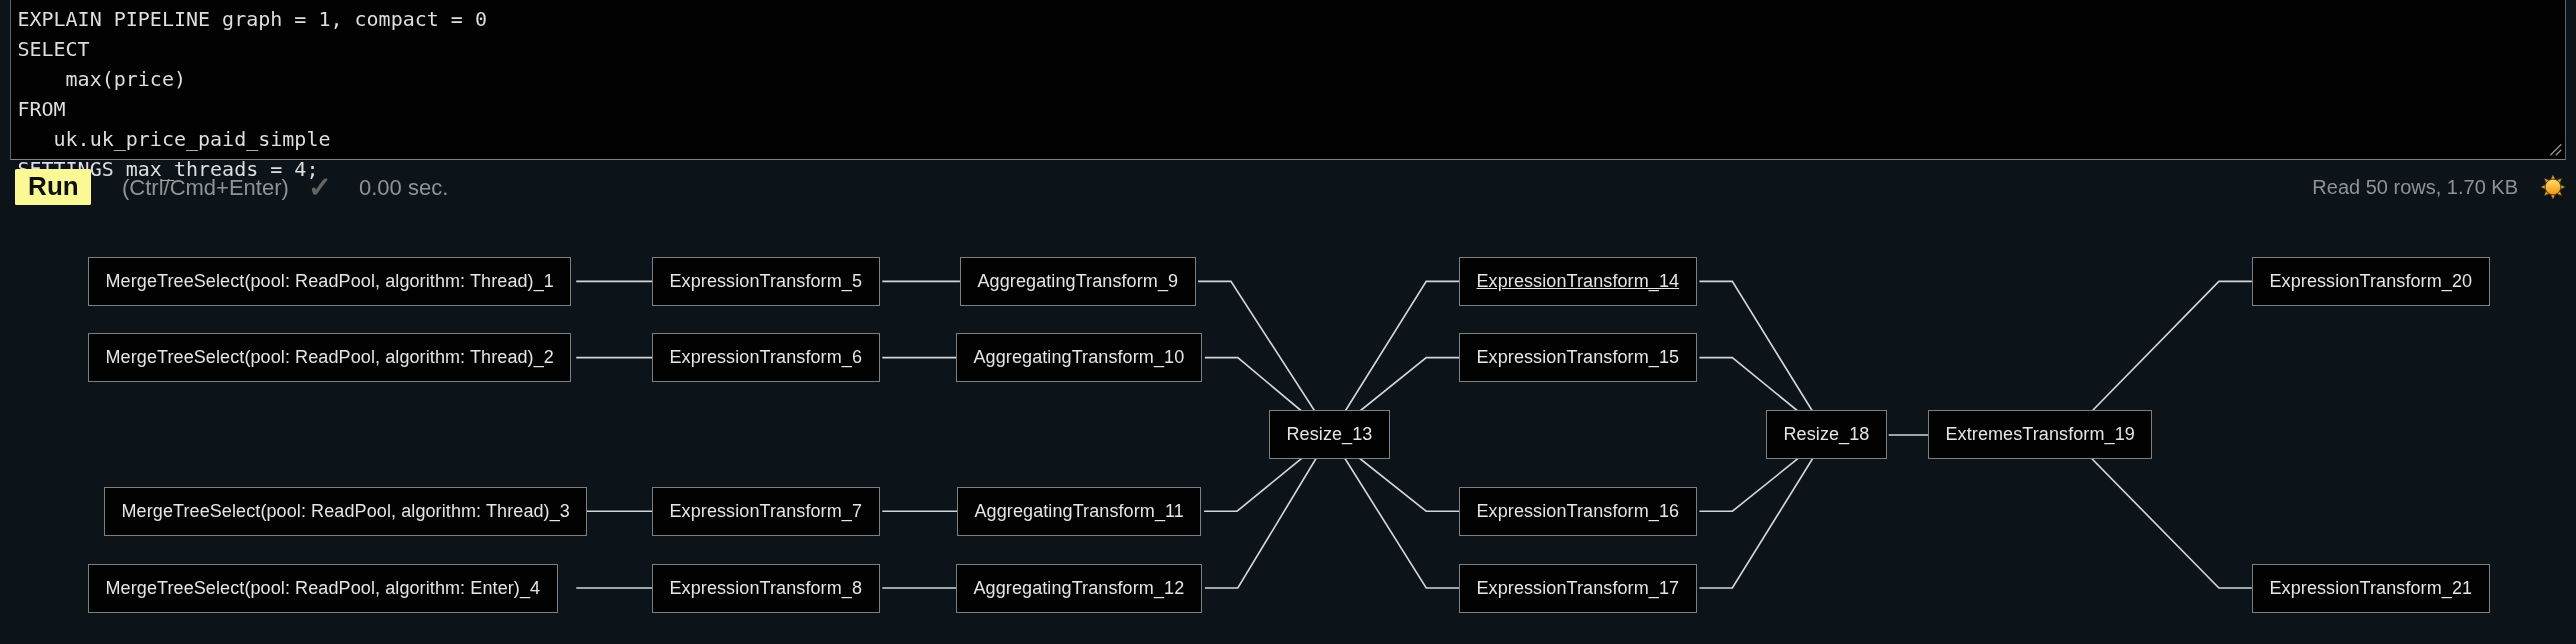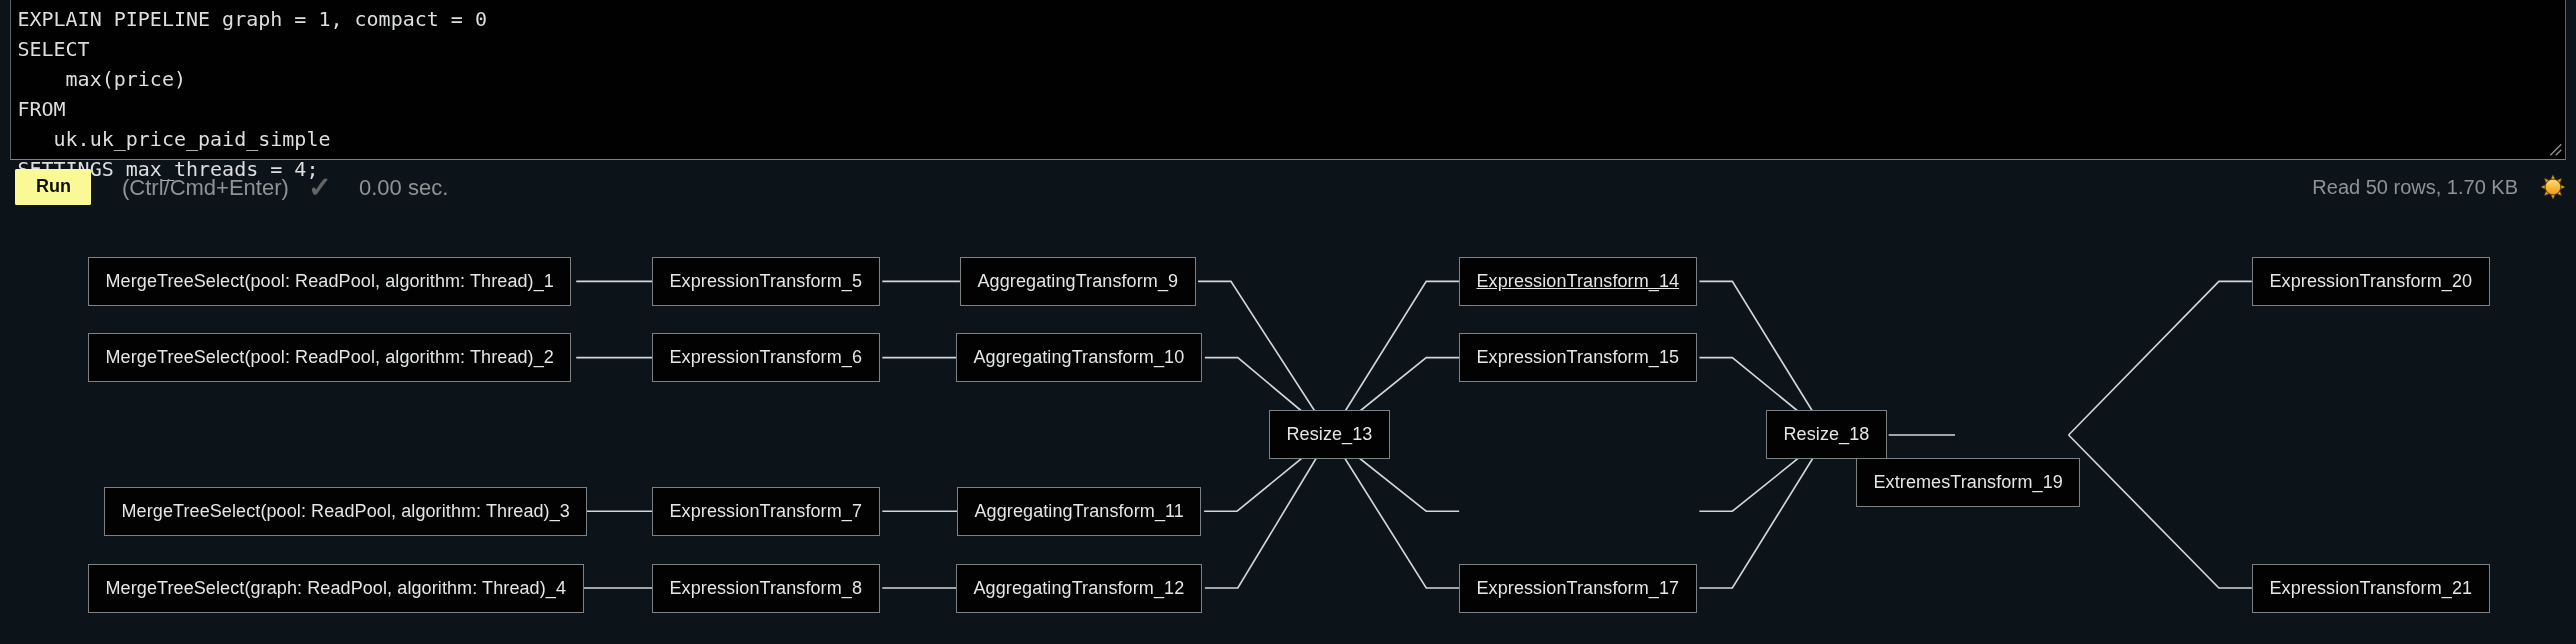--- a/index.html
+++ b/index.html
@@ -25,21 +25,21 @@
           border:1.6px solid var(--editor-border);
           border-bottom-color:#7e8384;}
   .editor pre{font-family:"DejaVu Sans Mono","Liberation Mono",monospace;
               font-size:20px;line-height:30px;color:var(--editor-text);
               padding:4.4px 0 0 6px;white-space:pre;}
   .grip{position:absolute;right:2.7px;bottom:2.7px;}
   
   .toolbar{position:absolute;left:0;top:160px;width:2576px;height:70px;}
   .run-btn{position:absolute;left:15.4px;top:8.8px;width:76px;height:36px;
            background:var(--run-bg);border:none;border-radius:1.6px;
-           font-family:"Liberation Sans",sans-serif;font-size:18px;font-weight:700;color:#101010;
+           font-family:"Liberation Sans",sans-serif;font-size:26px;font-weight:700;color:#101010;
            display:flex;align-items:center;justify-content:center;cursor:pointer;}
   .hint{position:absolute;left:122px;top:0;height:55px;display:flex;align-items:center;
         font-size:22px;color:var(--muted);}
   .check{position:absolute;left:308px;top:0;height:55px;display:flex;align-items:center;
          font-size:28.5px;font-weight:700;color:var(--check);}
   .elapsed{position:absolute;left:359px;top:0;height:55px;display:flex;align-items:center;
            font-size:22px;color:var(--muted);}
   .stats{position:absolute;right:58px;top:0;height:55px;display:flex;align-items:center;
          font-size:20px;color:var(--muted);}
   .sun{position:absolute;right:10px;top:14.3px;width:26px;height:26px;cursor:pointer;}
@@ -117,33 +117,34 @@
         <path d="M 3097 652 h 60 L 3330 793" fill="none" stroke="#d2d6d6" stroke-width="3"></path>
         <path d="M 3097 932 h 60 L 3330 793" fill="none" stroke="#d2d6d6" stroke-width="3"></path>
         <path d="M 3097 1072 h 60 L 3330 793" fill="none" stroke="#d2d6d6" stroke-width="3"></path>
         <path d="M 3442 793 L 3563 793" fill="none" stroke="#d2d6d6" stroke-width="3"></path>
         <path d="M 3770 793 L 4044 513 L 4104 513" fill="none" stroke="#d2d6d6" stroke-width="3"></path>
         <path d="M 3770 793 L 4044 1072 L 4104 1072" fill="none" stroke="#d2d6d6" stroke-width="3"></path>
       </svg>
   <div class="node" style="left: 88px; top: 257px;">MergeTreeSelect(pool: ReadPool, algorithm: Thread)_1</div>
       <div class="node" style="left: 88px; top: 333px;">MergeTreeSelect(pool: ReadPool, algorithm: Thread)_2</div>
       <div class="node" style="left: 104px; top: 487px;">MergeTreeSelect(pool: ReadPool, algorithm: Thread)_3</div>
-      <div class="node" style="left: 88px; top: 564px;">MergeTreeSelect(graph: ReadPool, algorithm: Thread)_4</div>
+      <div class="node" style="left: 88px; top: 564px;">MergeTreeSelect(pool: ReadPool, algorithm: Enter)_4</div>
       <div class="node" style="left: 652px; top: 257px;">ExpressionTransform_5</div>
       <div class="node" style="left: 652px; top: 333px;">ExpressionTransform_6</div>
       <div class="node" style="left: 652px; top: 487px;">ExpressionTransform_7</div>
       <div class="node" style="left: 652px; top: 564px;">ExpressionTransform_8</div>
       <div class="node" style="left: 960px; top: 257px;">AggregatingTransform_9</div>
       <div class="node" style="left: 956px; top: 333px;">AggregatingTransform_10</div>
       <div class="node" style="left: 957px; top: 487px;">AggregatingTransform_11</div>
       <div class="node" style="left: 956px; top: 564px;">AggregatingTransform_12</div>
       <div class="node" style="left: 1269px; top: 410px;">Resize_13</div>
       <div class="node" style="left: 1459px; top: 257px; text-decoration: underline;">ExpressionTransform_14</div>
       <div class="node" style="left: 1459px; top: 333px;">ExpressionTransform_15</div>
+      <div class="node" style="left: 1459px; top: 487px;">ExpressionTransform_16</div>
       <div class="node" style="left: 1459px; top: 564px;">ExpressionTransform_17</div>
       <div class="node" style="left: 1766px; top: 410px;">Resize_18</div>
-      <div class="node" style="left: 1856px; top: 410px; margin-top: 48px;">ExtremesTransform_19</div>
+      <div class="node" style="left: 1928px; top: 410px;">ExtremesTransform_19</div>
       <div class="node" style="left: 2252px; top: 257px;">ExpressionTransform_20</div>
       <div class="node" style="left: 2252px; top: 564px;">ExpressionTransform_21</div>
     </div>
 
 </div>
 
 
 </body></html>

